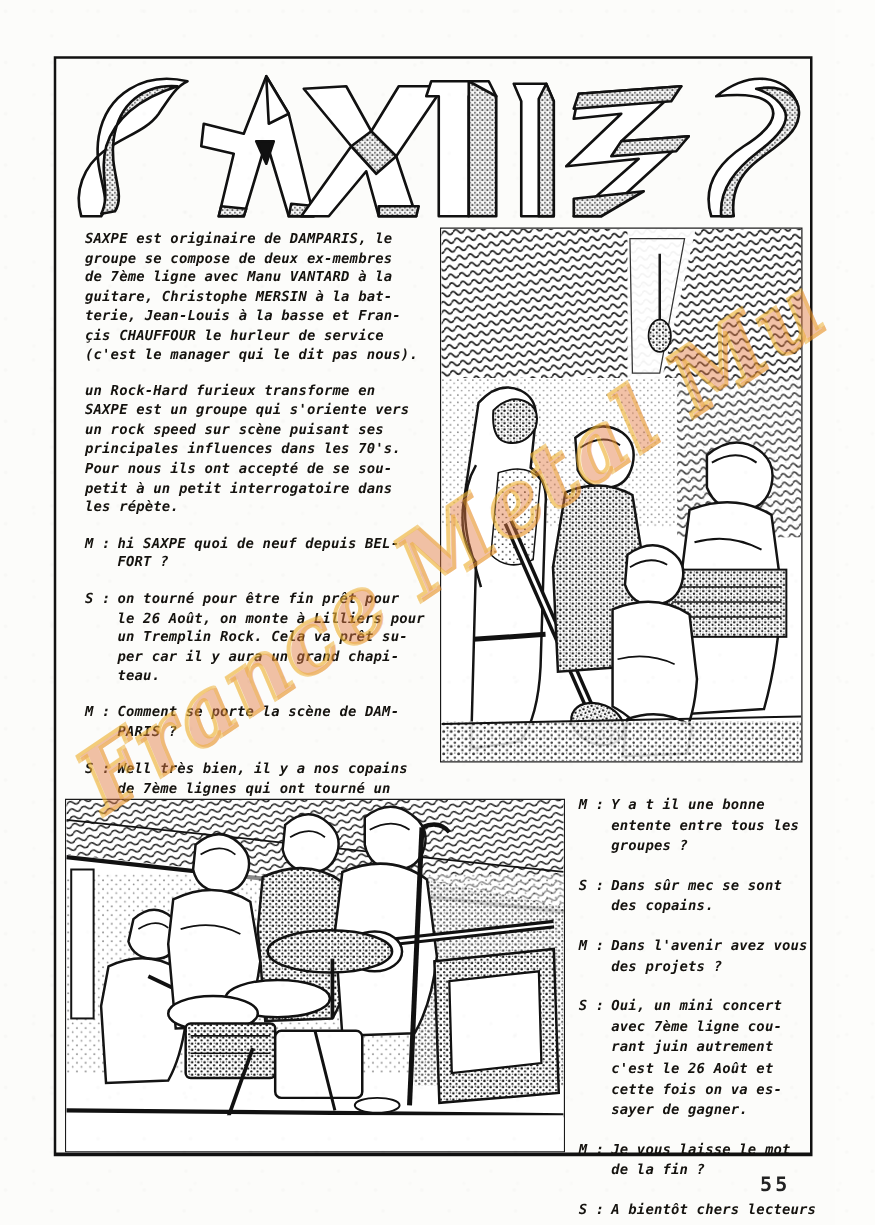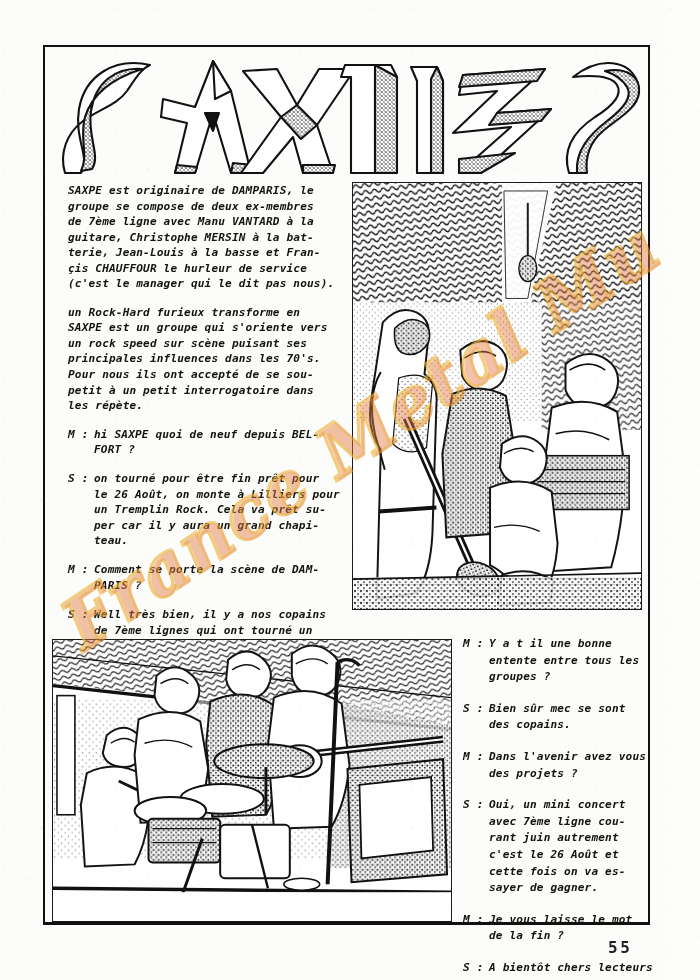--- a/index.html
+++ b/index.html
@@ -264,21 +264,21 @@
       <span class="qa-body">
         <span class="ln">Y a t il une bonne</span>
         <span class="ln">entente entre tous les</span>
         <span class="ln">groupes ?</span>
       </span>
     </div>
 
     <div class="qa">
       <span class="qa-sp">S :</span>
       <span class="qa-body">
-        <span class="ln">Bien sûr mec se sont</span>
+        <span class="ln">Dans sûr mec se sont</span>
         <span class="ln">des copains.</span>
       </span>
     </div>
 
     <div class="qa">
       <span class="qa-sp">M :</span>
       <span class="qa-body">
         <span class="ln">Dans l'avenir avez vous</span>
         <span class="ln">des projets ?</span>
       </span>

